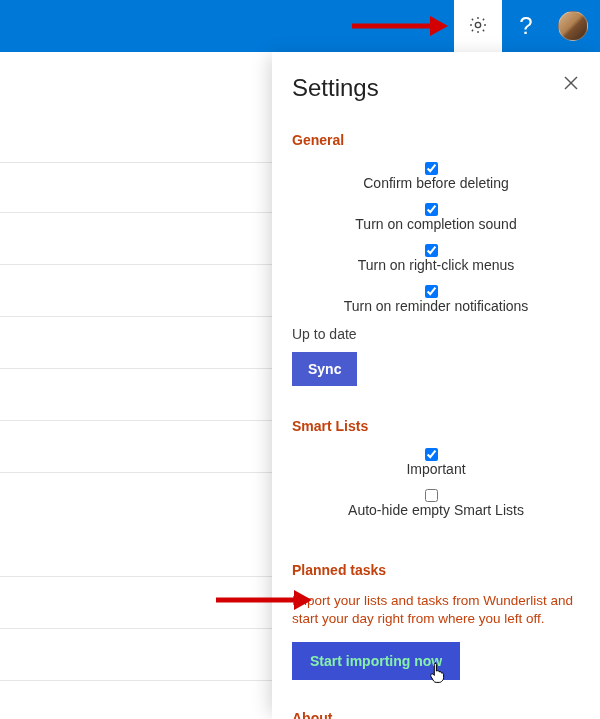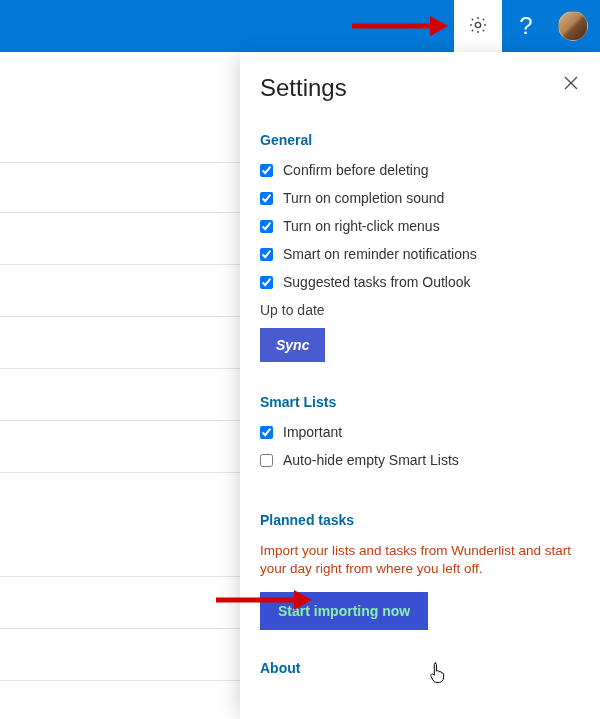--- a/index.html
+++ b/index.html
@@ -53,21 +53,21 @@
     top: 52px; left: 0; right: 0; bottom: 0;
   }
   .bg-lines div {
     position: absolute; left: 0; right: 0;
     border-top: 1px solid #e5e5e5;
   }
 
   .panel {
     position: absolute;
     top: 52px; right: 0;
-    width: 360px;
+    width: 328px;
     height: 667px;
     background: #fff;
     box-shadow: -6px 0 18px -4px rgba(0,0,0,0.18);
     padding: 22px 20px 0 20px;
     overflow: hidden;
   }
   .panel-header {
     display: flex;
     justify-content: space-between;
     align-items: flex-start;
@@ -80,48 +80,48 @@
   }
   .close {
     font-size: 16px;
     color: #666;
     cursor: pointer;
     padding: 2px;
     line-height: 1;
   }
   .section-title {
     font-weight: 600;
-    color: #0369a1;
+    color: #c2410c;
     margin-bottom: 14px;
     margin-top: 4px;
   }
   .check-row {
     display: flex;
     align-items: center;
     margin-bottom: 12px;
     color: #333;
+    flex-direction: column;
   }
   .check-row input[type="checkbox"] {
     margin-right: 10px;
     width: 13px; height: 13px;
   }
   .uptodate { margin-top: 8px; color: #404040; }
   .sync-btn {
     margin-top: 10px;
     background: #5c6bc0;
     background: #4f5bd5;
     background: #5b6bd4;
     color: #fff;
     border: none;
     padding: 9px 16px;
     font-size: 14px;
     font-weight: 600;
     cursor: pointer;
     border-radius: 0;
-    font-style: italic;
   }
   .sync-btn { background: #4a5bd0; }
   .section-gap { height: 28px; }
   .import-desc {
     color: #c2410c;
     margin-bottom: 14px;
     line-height: 1.35;
     font-size: 13.5px;
   }
   .start-btn {
@@ -202,25 +202,21 @@
   <label class="check-row">
     <input type="checkbox" checked="" style="">
     <span>Turn on completion sound</span>
   </label>
   <label class="check-row">
     <input type="checkbox" checked="" style="">
     <span>Turn on right-click menus</span>
   </label>
   <label class="check-row">
     <input type="checkbox" checked="" style="">
-    <span>Smart on reminder notifications</span>
-  </label>
-  <label class="check-row">
-    <input type="checkbox" checked="" style="">
-    <span>Suggested tasks from Outlook</span>
+    <span>Turn on reminder notifications</span>
   </label>
   <div class="uptodate">Up to date</div>
   <button class="sync-btn">Sync</button>
 
   <div class="section-gap"></div>
 
   
   <div class="section-title">Smart Lists</div>
   <label class="check-row">
     <input type="checkbox" checked="" style="">

